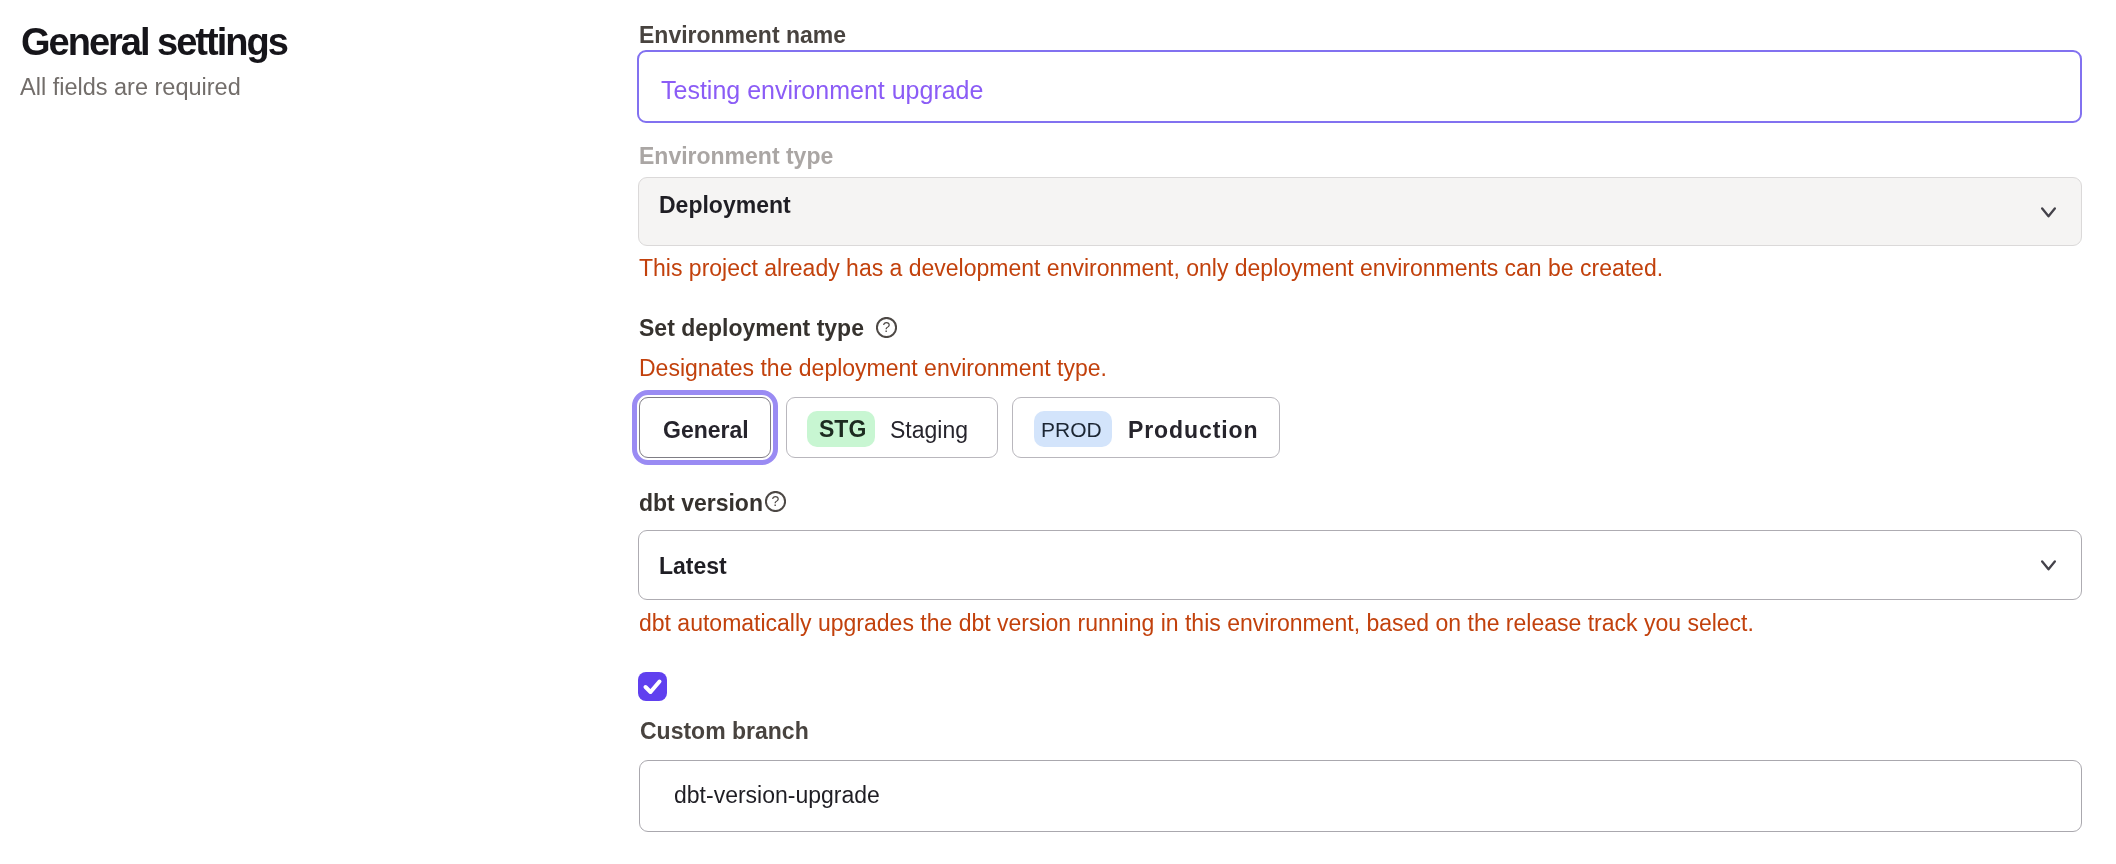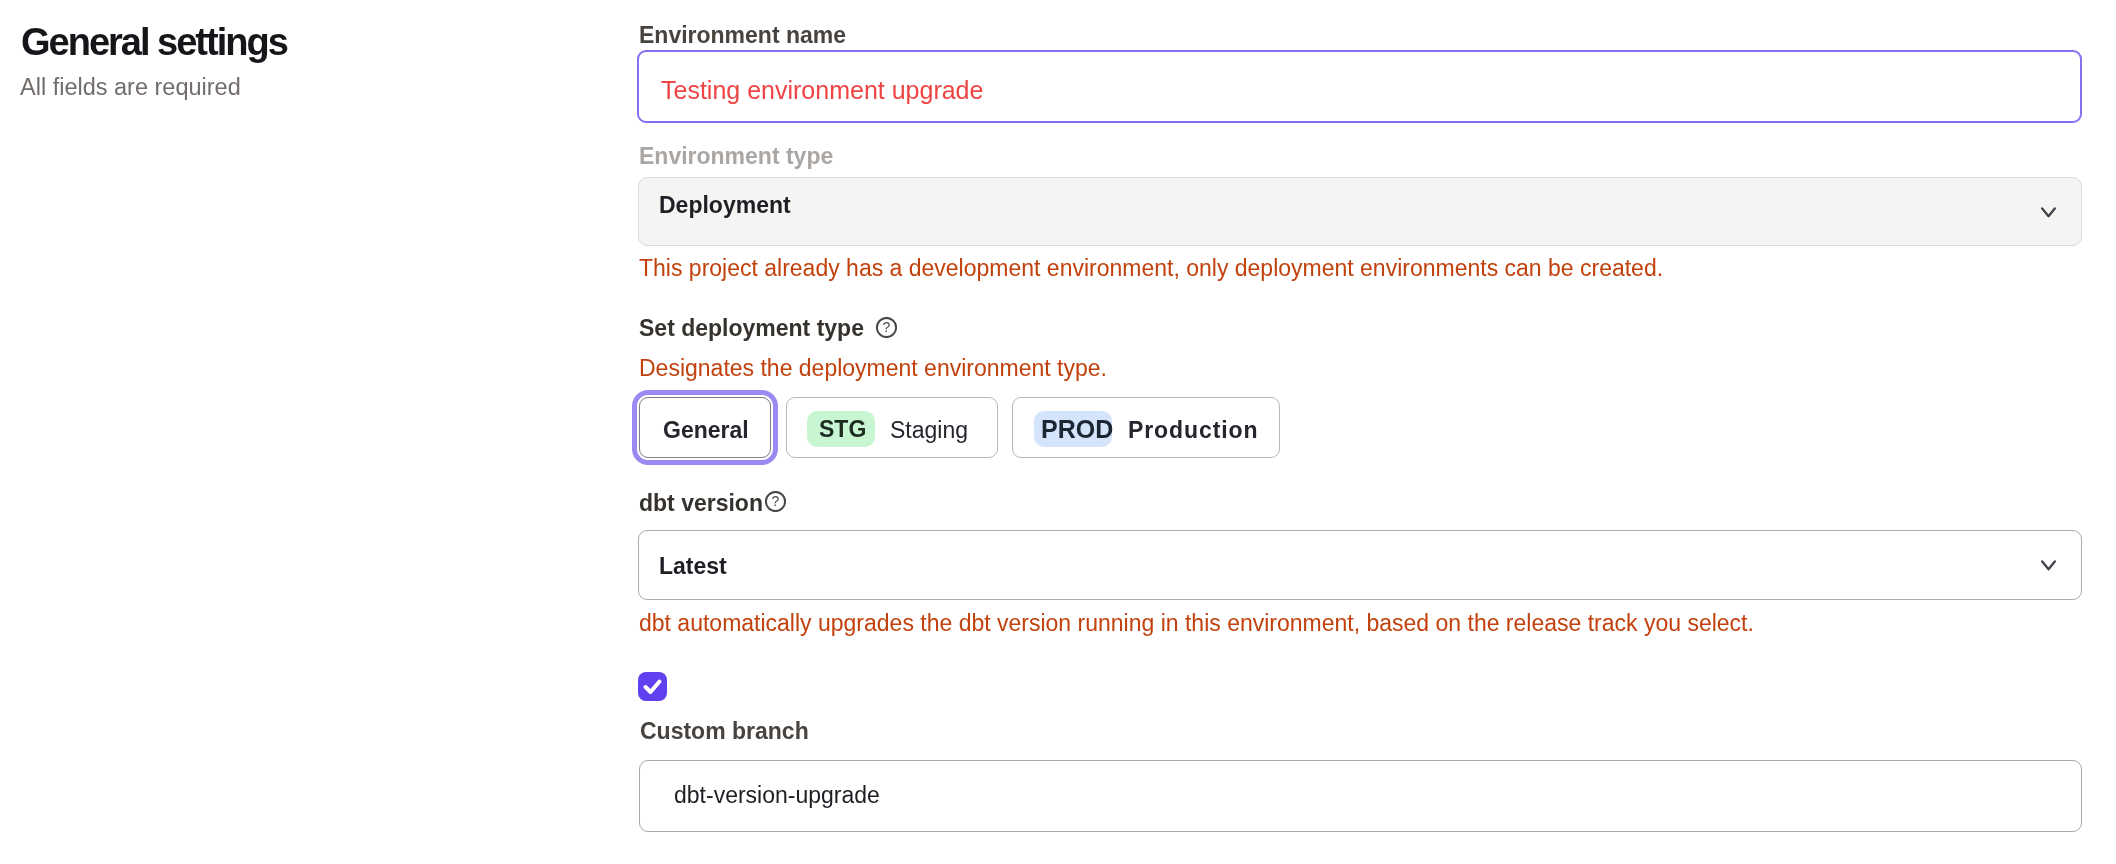--- a/index.html
+++ b/index.html
@@ -14,21 +14,21 @@
 </style>
 </head>
 <body>
 <div class="page">
 
   <div class="abs" style="left:21px; top:23px; font-size:38px; font-weight:700; letter-spacing:-2px; color:#16151a; line-height:38px;">General settings</div>
   <div class="abs" style="left:20px; top:75px; font-size:23.5px; color:#726d6a; line-height:24px;">All fields are required</div>
 
   <div class="abs label" style="left:639px; top:24px;">Environment name</div>
   <div class="ctrl" style="left:637px; top:50px; width:1445px; height:73px; border:2px solid #8271f0; background:#fff;"></div>
-  <div class="abs" style="left:661px; top:78px; font-size:25px; color:#ef4444; line-height:25px;">Testing environment upgrade</div>
+  <div class="abs" style="left:661px; top:78px; font-size:25px; color:#8b5cf6; line-height:25px;">Testing environment upgrade</div>
 
   <div class="abs label" style="left:639px; top:145px; color:#aaa6a4;">Environment type</div>
   <div class="ctrl" style="left:638px; top:177px; width:1444px; height:69px; border:1px solid #dbd9d9; background:#f5f4f3;"></div>
   <div class="abs" style="left:659px; top:194px; font-size:23px; font-weight:700; color:#1f1e24; line-height:23px;">Deployment</div>
   <svg class="chev" style="left:2041px; top:205px;" viewBox="0 0 15 15">
       <path d="M1.2 3.5 L7.5 11.3 L13.8 3.5" fill="none" stroke="#44424a" stroke-width="2.3" stroke-linecap="round" stroke-linejoin="round"></path>
     </svg>
   <div class="abs help" style="left:639px; top:257px;">This project already has a development environment, only deployment environments can be created.</div>
 
   <div class="abs" style="left:639px; top:317px; font-size:23px; font-weight:700; color:#36322e; line-height:23px;">Set deployment type</div>
@@ -41,21 +41,21 @@
   <div class="ctrl" style="left:639px; top:397px; width:132px; height:61px; border:1px solid #7f7d85; background:#fff; outline:5px solid #9a8bf3; outline-offset:2px; border-radius:9px;"></div>
   <div class="abs" style="left:663px; top:419px; font-size:23px; font-weight:700; color:#26242c; line-height:23px;">General</div>
 
   <div class="ctrl" style="left:786px; top:397px; width:212px; height:61px; border:1px solid #b9b7bd; background:#fff;"></div>
   <div class="ctrl" style="left:807px; top:411px; width:68px; height:36px; border-radius:10px; background:#c8f6d2;"></div>
   <div class="abs" style="left:819px; top:418px; font-size:23px; font-weight:700; color:#1d2b20; line-height:23px;">STG</div>
   <div class="abs" style="left:890px; top:419px; font-size:23px; font-weight:400; color:#26242c; line-height:23px;">Staging</div>
 
   <div class="ctrl" style="left:1012px; top:397px; width:268px; height:61px; border:1px solid #b9b7bd; background:#fff;"></div>
   <div class="ctrl" style="left:1034px; top:411px; width:78px; height:36px; border-radius:10px; background:#d3e4fb;"></div>
-  <div class="abs" style="left:1041px; top:418px; font-size:25px; font-weight:700; color:#1c2633; line-height:23px;">PROD</div>
+  <div class="abs" style="left:1041px; top:418px; font-size:21px; font-weight:400; color:#1c2633; line-height:23px;">PROD</div>
   <div class="abs" style="left:1128px; top:419px; font-size:23px; font-weight:700; color:#26242c; letter-spacing:0.9px; line-height:23px;">Production</div>
 
   <div class="abs" style="left:639px; top:492px; font-size:23px; font-weight:700; color:#36322e; line-height:23px;">dbt version</div>
   <svg class="qicon" style="left:765px; top:491px;" viewBox="0 0 21 21">
       <circle cx="10.5" cy="10.5" r="9.6" fill="none" stroke="#4d4845" stroke-width="2"></circle>
       <text x="10.5" y="15.4" text-anchor="middle" font-size="14" font-weight="400" fill="#4d4845" font-family="Liberation Sans">?</text>
     </svg>
   <div class="ctrl" style="left:638px; top:530px; width:1444px; height:70px; border:1px solid #aeacb2; background:#fff;"></div>
   <div class="abs" style="left:659px; top:555px; font-size:23px; font-weight:700; color:#1f1e24; line-height:23px;">Latest</div>
   <svg class="chev" style="left:2041px; top:558px;" viewBox="0 0 15 15">

